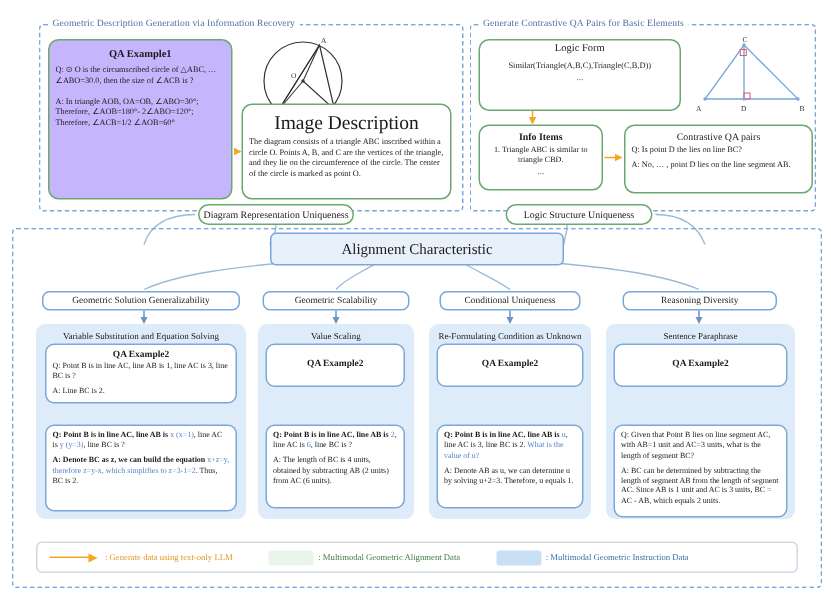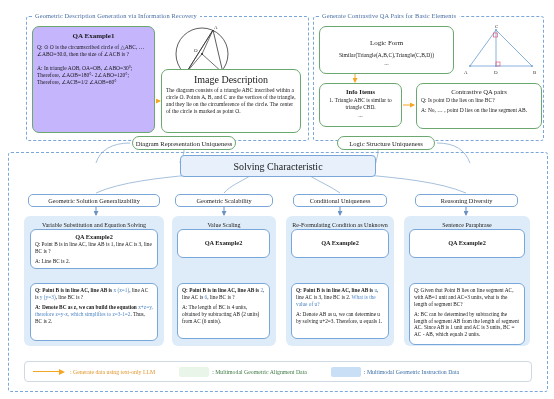--- a/index.html
+++ b/index.html
@@ -63,25 +63,25 @@
 
   
   #qa-example1{left:32px;top:26px;width:123px;height:107px;}
   #qa1-title{margin-top:5px;font-size:7px;}
   #qa1-q{padding-top:2px;}
   #qa1-a{padding-top:4px;}
 
   #geom-figure1{left:161px;top:24px;width:82px;height:62px;}
 
   #image-desc{left:161px;top:69px;width:140px;height:64px;}
-  #img-desc-title{font-size:10px;margin-top:4px;font-weight:normal;}
+  #img-desc-title{font-size:13px;margin-top:4px;font-weight:normal;}
 
   
   #logic-form{left:319px;top:26px;width:135px;height:48px;}
-  #logic-form-title{font-size:7px;font-weight:normal;margin-top:12px;}
+  #logic-form-title{font-size:7px;font-weight:normal;margin-top:1px;}
   #logic-form-body{text-align:center;font-size:5.6px;padding-top:3px;}
   #logic-form-dots{text-align:center;font-size:6px;color:#555;line-height:.6;}
 
   #geom-figure2{left:462px;top:22px;width:78px;height:55px;}
 
   #info-items{left:319px;top:83px;width:83px;height:44px;}
   #info-title{font-size:6.6px;margin-top:4px;}
   #info-body{text-align:center;font-size:5.4px;}
   #info-dots{text-align:center;font-size:6px;color:#555;line-height:.6;}
 
@@ -303,21 +303,21 @@
 
   <div class="card white-green" id="contrastive">
     <div class="card-title" id="contrastive-title">Contrastive  QA pairs</div>
     <div class="card-body">Q: Is point D the lies on line BC?</div>
     <div class="card-body" style="padding-top:0">A: No, … , point D lies on the line segment AB.</div>
   </div>
 
   <div class="pill" id="diagram-uniq">Diagram Representation Uniqueness</div>
   <div class="pill" id="logic-uniq">Logic Structure Uniqueness</div>
 
-  <div id="geometry-characteristic">Solving Characteristic</div>
+  <div id="geometry-characteristic">Alignment Characteristic</div>
 
   <div class="cat-pill" id="cat-0">Geometric Solution Generalizability</div>
   <div class="cat-pill" id="cat-1">Geometric Scalability</div>
   <div class="cat-pill" id="cat-2">Conditional Uniqueness</div>
   <div class="cat-pill" id="cat-3">Reasoning Diversity</div>
 
   <div class="col-panel" id="panel-0"></div>
   <div class="col-panel" id="panel-1"></div>
   <div class="col-panel" id="panel-2"></div>
   <div class="col-panel" id="panel-3"></div>

